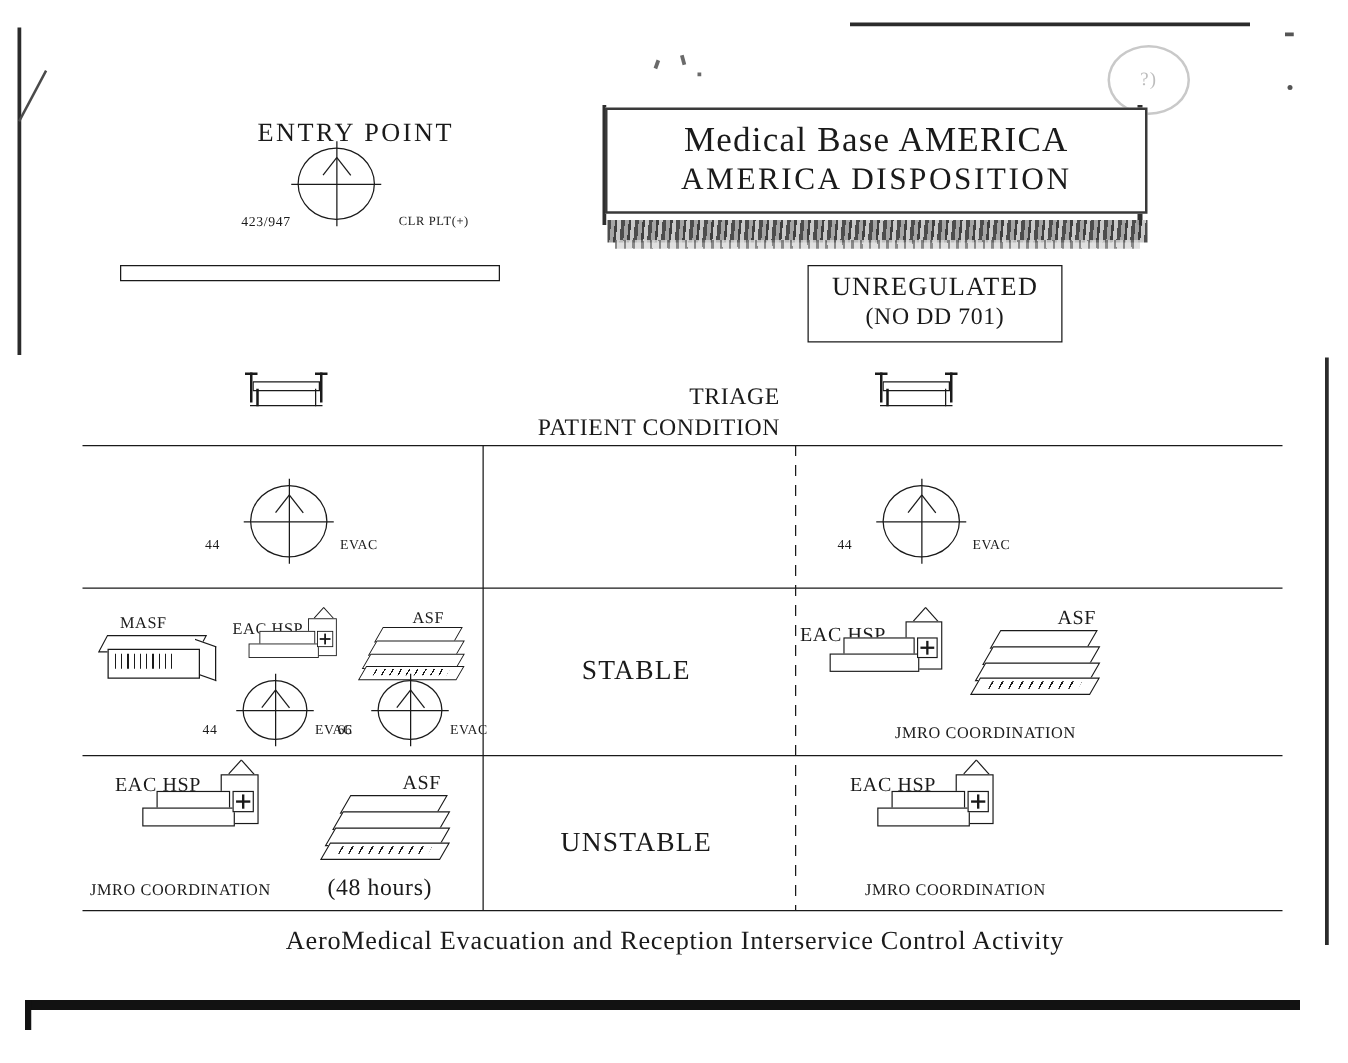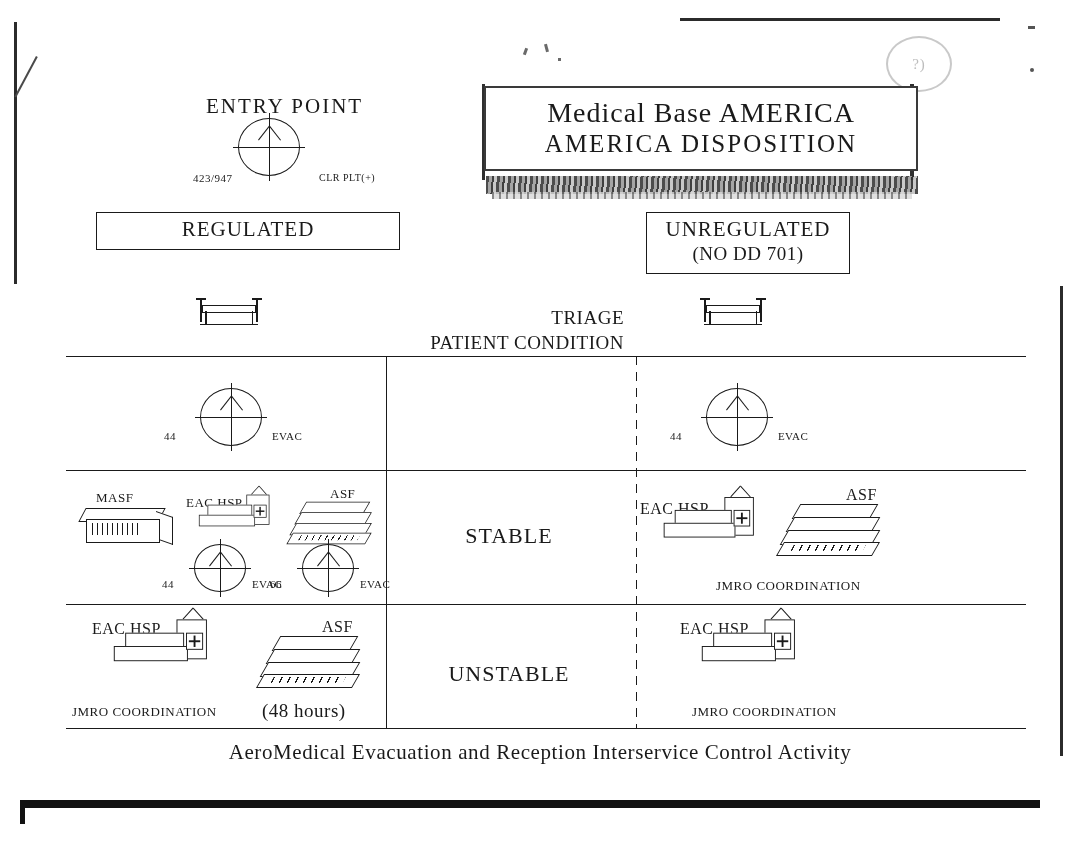--- a/index.html
+++ b/index.html
@@ -551,21 +551,20 @@
   <div class="stamp-edge-l"></div>
   <div class="stamp-edge-r"></div>
   <div class="title-stamp">
     <div class="l1">Medical Base AMERICA</div>
     <div class="l2">AMERICA DISPOSITION</div>
   </div>
   <div class="stamp-smudge"></div>
   <div class="stamp-smudge2"></div>
 
   <div class="cat-box cat-regulated">
-    <div class="t1">REGULATED</div>
   </div>
   <div class="cat-box cat-unregulated">
     <div class="t1">UNREGULATED</div>
     <div class="t2">(NO DD 701)</div>
   </div>
 
   <div class="bed" style="left:196px; top:296px;">
     <div class="rail-l"></div>
       <div class="rail-r"></div>
     <div class="head-l"></div>

